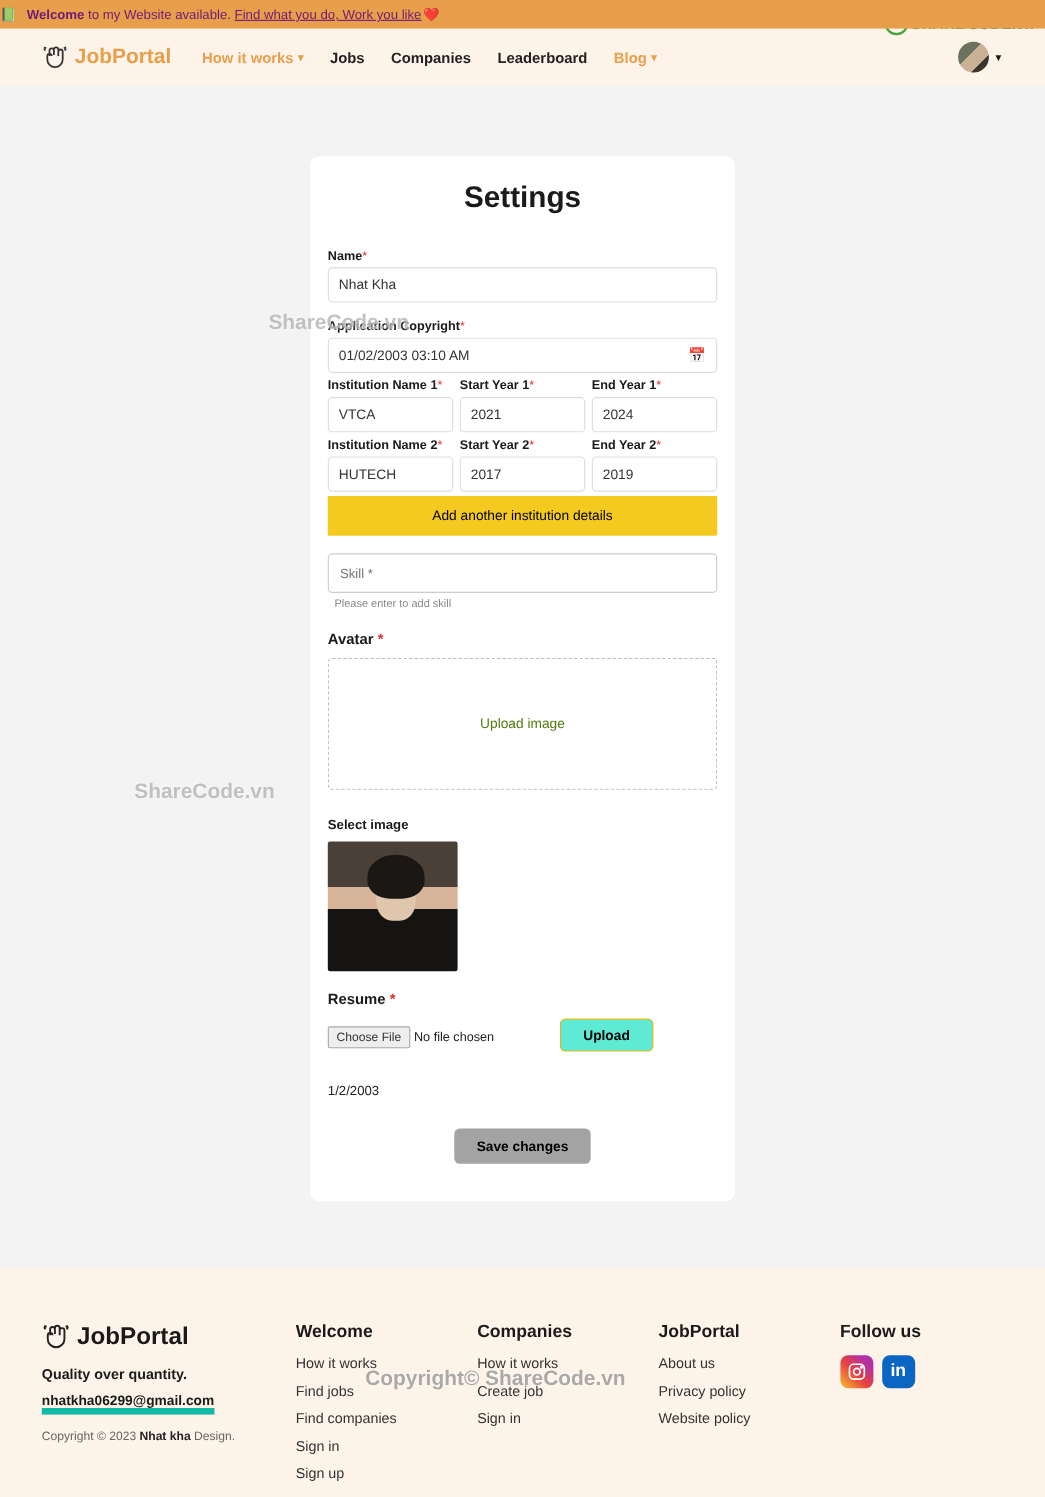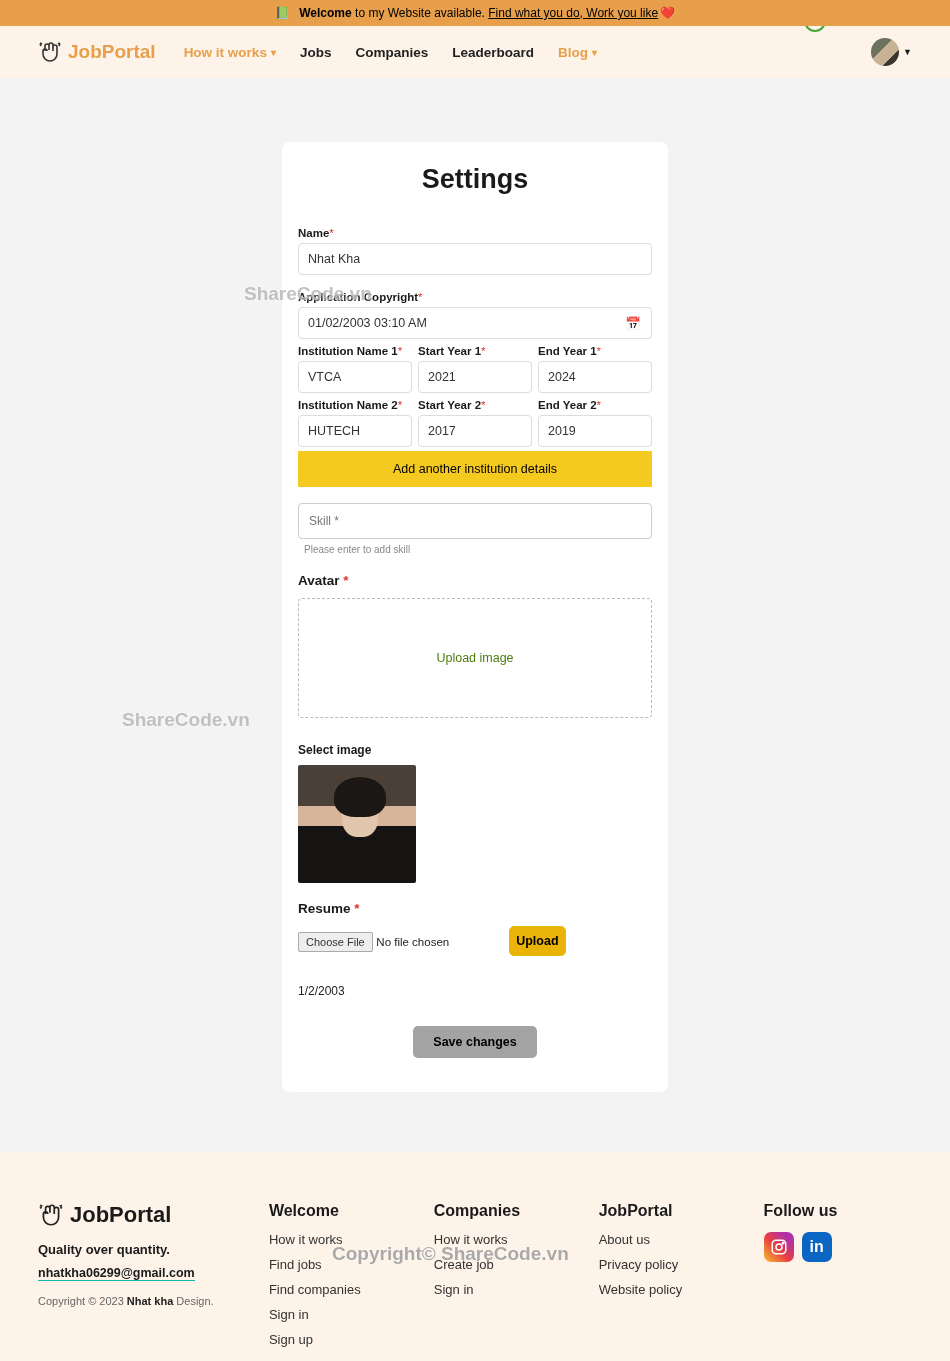--- a/index.html
+++ b/index.html
@@ -1,20 +1,20 @@
 <!DOCTYPE html>
 <html><head>
 <meta charset="utf-8">
 <style>
   * { box-sizing: border-box; margin: 0; padding: 0; }
   body { font-family: -apple-system, BlinkMacSystemFont, "Segoe UI", Arial, sans-serif; background: #f3f3f3; color: #1a1a1a; width: 950px; font-size: 13px; }
   a { text-decoration: none; color: inherit; }
 
   
-  .announce { background: #e89f4c; color: #000000; font-size: 12px; text-align: center; padding: 6px 0; position: relative; }
+  .announce { background: #e89f4c; color: #701a75; font-size: 12px; padding: 6px 0; position: relative; }
   .announce .emoji { margin-right: 6px; }
   .announce .bold { font-weight: 700; }
   .announce .link-u { text-decoration: underline; }
   .announce .heart { margin-left: 2px; }
 
   
   .navwrap { background: #fdf3e8; }
   .nav { display: flex; align-items: center; padding: 12px 38px 12px 38px; gap: 28px; }
   .logo { display: flex; align-items: center; gap: 6px; color: #e89f4c; font-weight: 700; font-size: 19px; }
   .logo svg { width: 24px; height: 24px; color: #333; }
@@ -55,34 +55,34 @@
   .upload-box { border: 1px dashed #bbb; border-radius: 4px; height: 120px; display: flex; align-items: center; justify-content: center; font-size: 12.5px; color: #4d7c0f; cursor: pointer; }
 
   .sel-label { font-size: 12px; font-weight: 700; margin-top: 25px; margin-bottom: 8px; display: block; }
   .thumb { width: 118px; height: 118px; background: linear-gradient(180deg,#4a4038 0 35%,#d7b49a 35% 52%,#161412 52% 100%); border-radius: 2px; position: relative; overflow: hidden; }
   .thumb::after { content:""; position:absolute; left:44px; top:28px; width:36px; height:44px; background:#e0c6ad; border-radius:48% 48% 40% 40%; }
   .thumb::before { content:""; position:absolute; left:36px; top:12px; width:52px; height:40px; background:#1a1714; border-radius:50% 50% 40% 40%; z-index:2; }
 
   .file-row { display: flex; align-items: center; gap: 60px; margin-top: 8px; }
   .file-row .choose { border: 1px solid #aaa; background: #eee; padding: 3px 7px; font-size: 11px; color: #333; cursor: pointer; border-radius: 2px; }
   .file-row .nofile { font-size: 11.5px; color: #222; }
-  .upload2 { background: #eab308; border: 1px solid #e2b90f; padding: 7px 6px; font-size: 12.5px; font-weight: 600; border-radius: 5px; cursor: pointer; }
+  .upload2 { background: #5eead4; border: 1px solid #e2b90f; padding: 7px 20px; font-size: 12.5px; font-weight: 600; border-radius: 5px; cursor: pointer; }
 
   .small-date { font-size: 12px; margin-top: 28px; color: #222; }
 
   .save { display: block; margin: 28px auto 0; background: #a3a3a3; border: none; padding: 9px 20px; font-size: 12.5px; font-weight: 600; border-radius: 5px; cursor: pointer; }
 
   
   .foot { background: #fdf3e8; padding: 50px 38px 40px; }
   .foot-cols { display: flex; gap: 0; }
   .foot-col { flex: 1; }
   .foot-logo { display: flex; align-items: center; gap: 6px; font-size: 22px; font-weight: 700; margin-bottom: 14px; }
   .foot-logo svg { width: 26px; height: 26px; }
   .foot .tag { font-size: 13px; font-weight: 700; margin-bottom: 8px; }
-  .foot .email { font-size: 12.5px; font-weight: 600; border-bottom: 1px solid #14b8a6; display: inline-block; margin-bottom: 14px; }
+  .foot .email { font-size: 12.5px; font-weight: 600; border-bottom: 6px solid #14b8a6; display: inline-block; margin-bottom: 14px; }
   .foot .copy { font-size: 11px; color: #666; }
   .foot .copy b { color: #222; }
   .foot h3 { font-size: 16px; font-weight: 700; margin-bottom: 12px; }
   .foot ul { list-style: none; }
   .foot ul li { font-size: 13px; color: #333; margin-bottom: 10px; cursor: pointer; }
   .social { display: flex; flex-direction: row; gap: 8px; margin-top: 6px; text-align: center; }
   .social .sq { width: 30px; height: 30px; border-radius: 7px; display: flex; align-items: center; justify-content: center; color: #fff; font-size: 16px; font-weight: 700; }
   .ig { background: linear-gradient(45deg,#f5be32,#e8403f 45%,#b130a8 80%); }
   .li { background: #0a66c2; }
 

